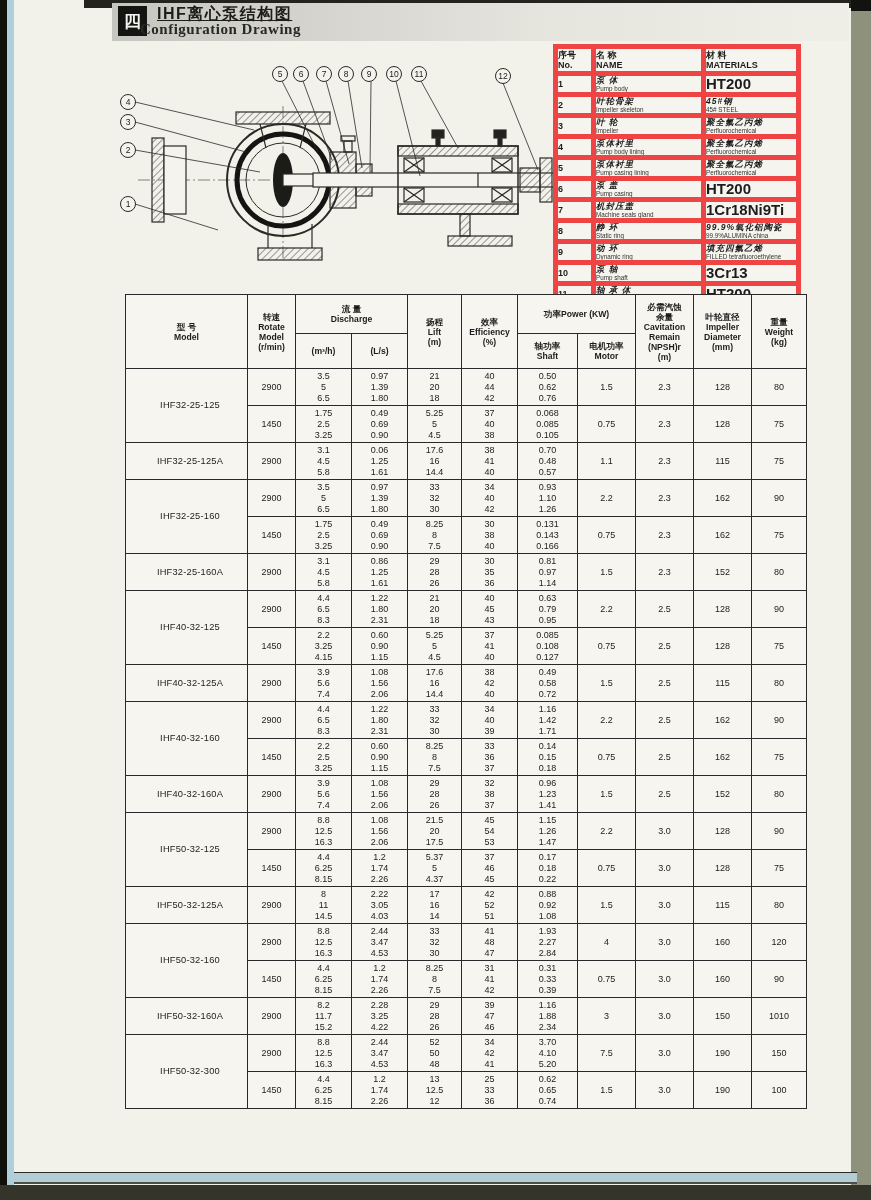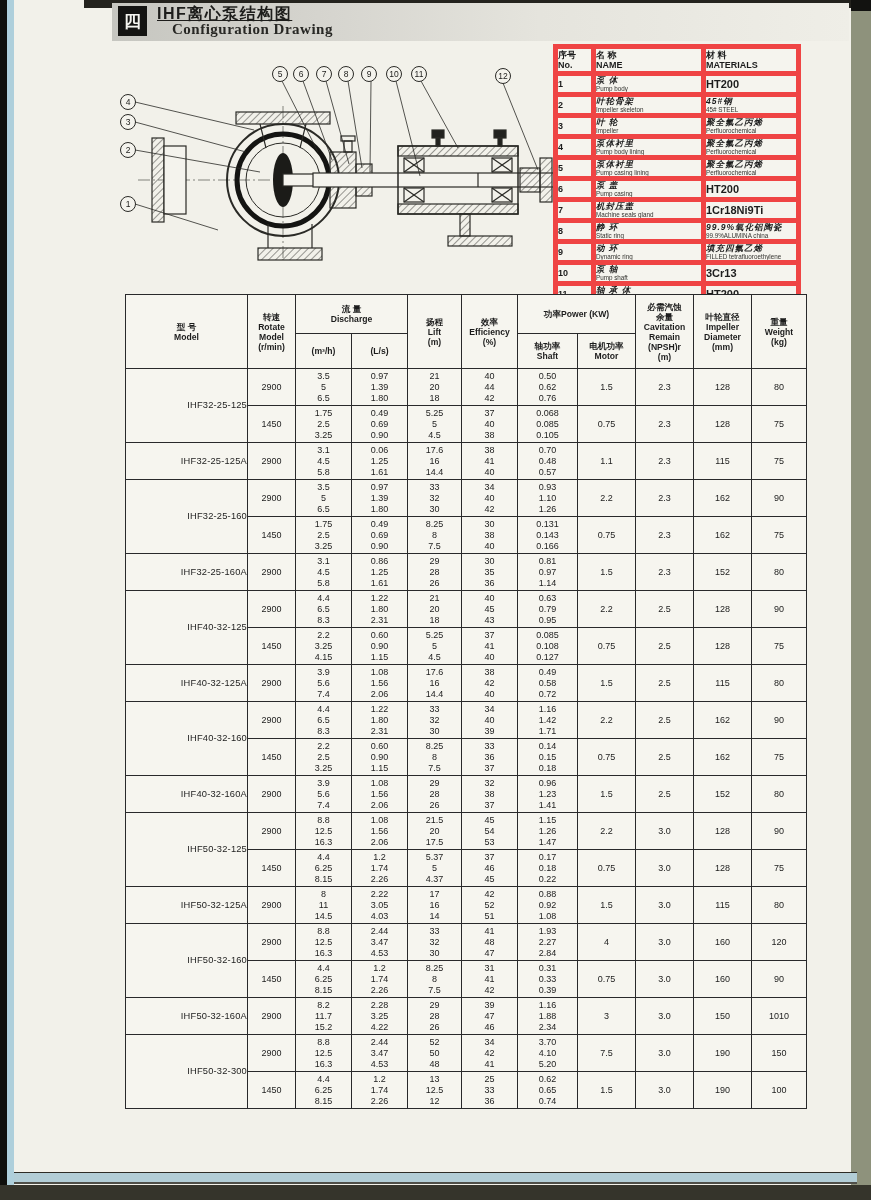--- a/index.html
+++ b/index.html
@@ -14,45 +14,45 @@
   .strip-bottom-line{position:absolute;left:14px;bottom:25px;width:843px;height:3px;background:#2d2c26;}
   .strip-bottom-blue{position:absolute;left:14px;bottom:16px;width:843px;height:9px;background:#b2cdd6;border-bottom:2px solid #4f4f49;}
   .strip-bottom-band{position:absolute;left:0;bottom:0;width:871px;height:15px;background:#35342b;}
 
   
   .title-wrap{position:absolute;left:112px;top:3px;width:737px;height:38px;
       background:linear-gradient(90deg,#c6c6c0 0%,#d5d4ce 28%,#e5e4dd 58%,#efeee7 100%);}
   .sec-box{position:absolute;left:6px;top:3px;width:29px;height:30px;background:#141412;color:#f4f4ef;
       font-size:17px;font-weight:bold;display:flex;align-items:center;justify-content:center;}
   .title-cn{position:absolute;left:45px;top:1px;font-size:16px;font-weight:bold;letter-spacing:1.5px;color:#1d1d1b;white-space:nowrap;text-decoration:underline;}
-  .title-en{position:absolute;left:60px;top:18px;font-size:15px;font-weight:bold;letter-spacing:.5px;
+  .title-en{position:absolute;left:28px;top:18px;font-size:15px;font-weight:bold;letter-spacing:.5px;
       font-family:"Liberation Serif",serif;color:#282825;white-space:nowrap;}
 
   
   .drawing{position:absolute;left:108px;top:52px;}
 
   
   table{border-collapse:collapse;}
   .parts{position:absolute;left:553px;top:44px;width:243px;table-layout:fixed;background:#f5f4ee;}
   .parts th,.parts td{border:5px solid #ef4444;padding:0;text-align:left;vertical-align:middle;overflow:hidden;}
   .parts th{height:22px;font-size:9px;line-height:10px;font-weight:bold;white-space:pre-line;}
   .parts td{height:16px;}
   .parts .cn{font-size:8.5px;line-height:9px;font-weight:bold;letter-spacing:1px;font-style:italic;}
   .parts .en{font-size:6.3px;line-height:7px;color:#33332f;letter-spacing:0;}
-  .parts .mat1{font-size:11px;line-height:10px;font-weight:bold;}
+  .parts .mat1{font-size:15px;line-height:10px;font-weight:bold;}
   .parts .no{font-size:9px;font-weight:bold;}
 
   
   .spec{position:absolute;left:125px;top:294px;width:681px;table-layout:fixed;background:#f6f5ef;}
   .spec th,.spec td{border:1px solid #29292b;padding:0;overflow:hidden;}
   .spec th{font-size:8.6px;line-height:10px;font-weight:bold;text-align:center;vertical-align:middle;white-space:pre-line;}
   .spec thead tr:first-child th{height:38px;}
   .spec thead tr:last-child th{height:34px;}
   .spec td{font-size:9px;line-height:11px;text-align:center;vertical-align:middle;white-space:pre-line;height:36px;}
-  .spec td.model{text-align:right;padding-left:7px;font-size:9.3px;letter-spacing:.2px;}
+  .spec td.model{text-align:center;padding-left:7px;font-size:9.3px;letter-spacing:.2px;}
 </style>
 </head>
 <body>
 
 <div class="page">
 
   <div class="strip-top"></div>
   <div class="strip-left-blue"></div>
   <div class="strip-left-black"></div>
   <div class="strip-right"></div>

